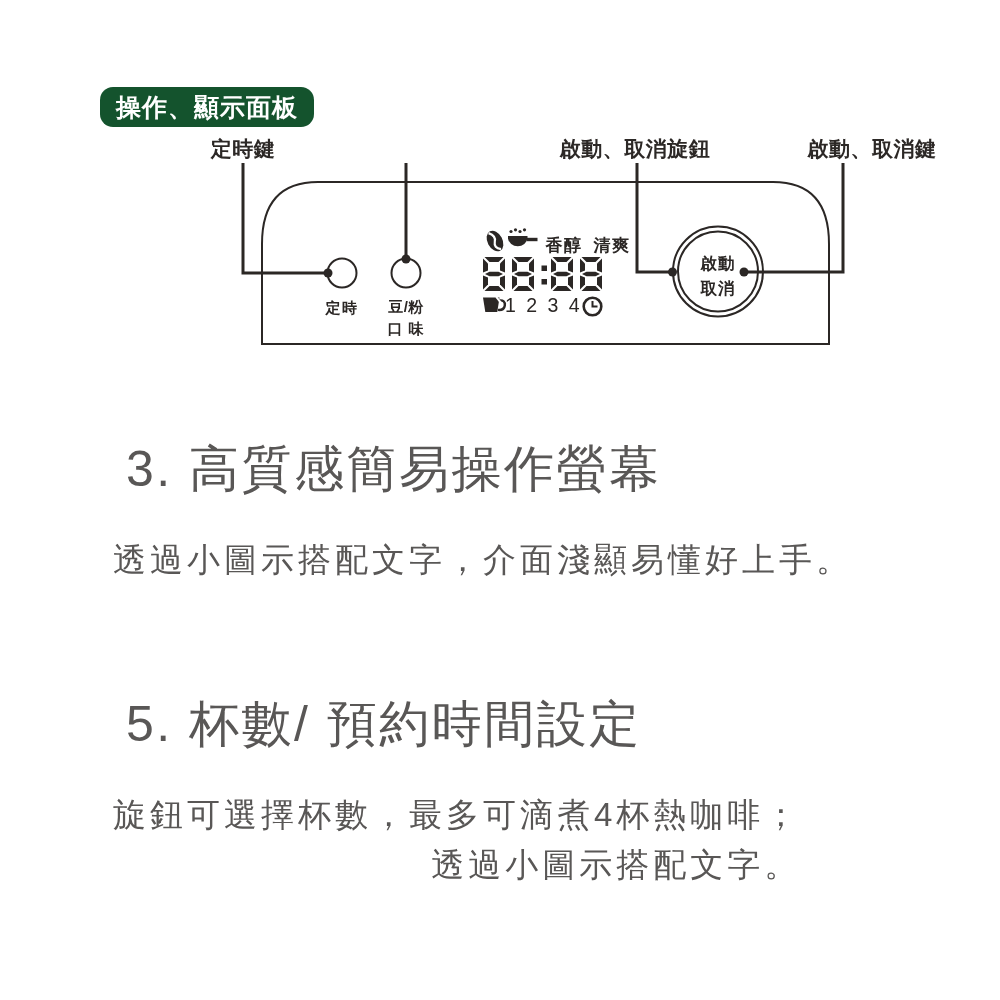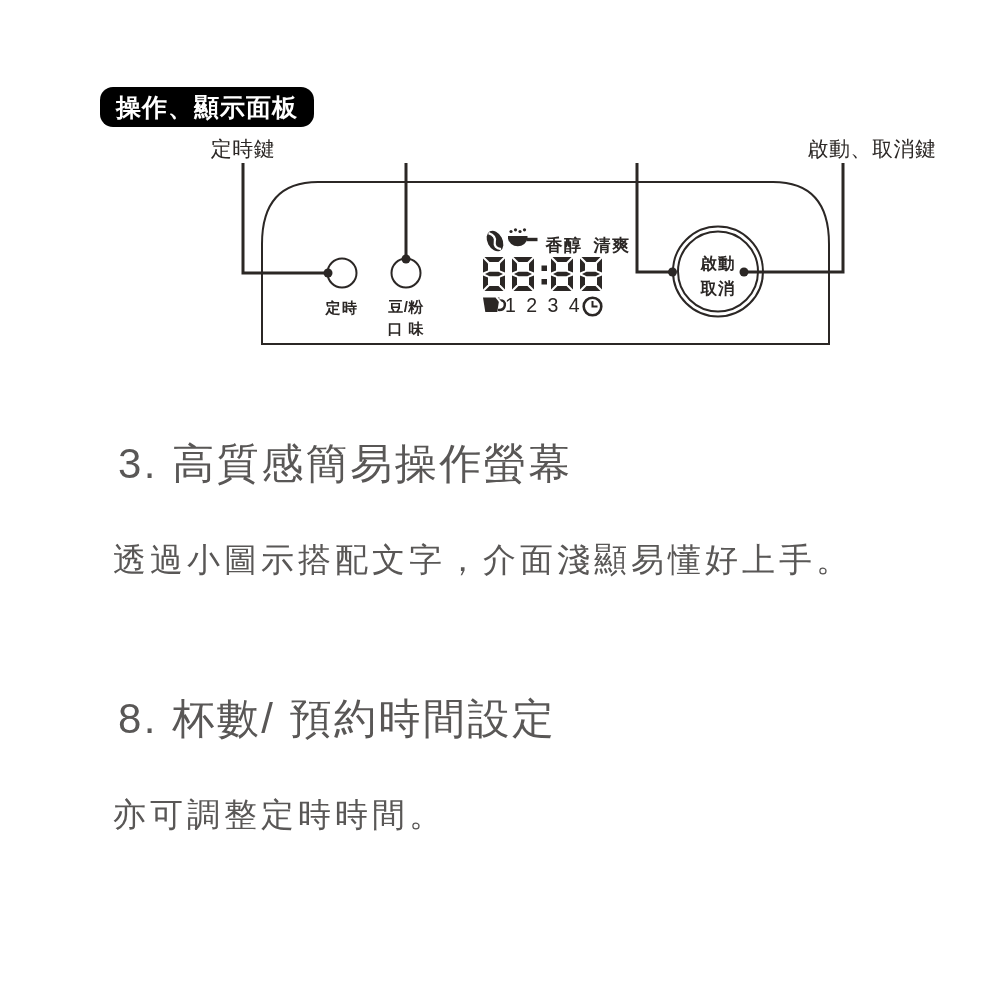--- a/index.html
+++ b/index.html
@@ -3,58 +3,59 @@
 <meta charset="utf-8">
 <style>
   html,body{margin:0;padding:0;background:#fff;}
   .page{
     position:relative;width:1000px;height:1000px;background:#ffffff;overflow:hidden;
     font-family:"Liberation Sans","DejaVu Sans",sans-serif;color:#2b2725;
   }
   
   .badge{
     position:absolute;left:100px;top:87px;width:214px;height:40px;
-    background:#000000;color:#ffffff;border-radius:13px;
+    background:#14532d;color:#ffffff;border-radius:13px;
     font-size:25px;font-weight:bold;text-align:center;line-height:41px;letter-spacing:1px;
   }
   
   .callout-label{
     position:absolute;top:135px;transform:translateX(-50%);
-    font-size:21px;font-weight:400;color:#2c2826;white-space:nowrap;letter-spacing:.5px;
+    font-size:21px;font-weight:700;color:#2c2826;white-space:nowrap;letter-spacing:.5px;
   }
   #cl-1{left:243px}
   #cl-2{left:410px}
   #cl-3{left:635px}
   #cl-4{left:872px}
   
   .diagram-svg{position:absolute;left:0;top:0;width:1000px;height:1000px;}
   .svg-cjk{font-family:"Liberation Sans","DejaVu Sans",sans-serif;font-weight:bold;fill:#2b2725;}
   .svg-num{font-family:"Liberation Sans","DejaVu Sans",sans-serif;font-weight:400;fill:#2b2725;}
   
   .sec-heading{
-    position:absolute;left:118px;font-size:42px;color:#595756;
+    position:absolute;left:126px;font-size:50px;color:#595756;
     letter-spacing:2.5px;white-space:nowrap;font-weight:400;
   }
   #heading-3{top:436px}
   #heading-4{top:691px}
   .sec-body{
     position:absolute;left:113px;font-size:33px;color:#595756;
     letter-spacing:4px;line-height:50px;white-space:nowrap;font-weight:400;text-align:right;
   }
   #body-3{top:535px}
   #body-4{top:790px}
 </style>
 </head>
 <body>
 
 <div class="page">
 
   <div class="badge">操作、顯示面板</div>
 
   <div class="callout-label" id="cl-1">定時鍵</div>
+  <div class="callout-label" id="cl-3">啟動、取消旋鈕</div>
   <div class="callout-label" id="cl-4">啟動、取消鍵</div>
 
   <svg class="diagram-svg" viewBox="0 0 1000 1000">
     <defs>
       <g id="seg8" fill="#2b2725">
         <polygon points="1.5,0 20.5,0 15.5,5 6.5,5"></polygon>
         <polygon points="0,1.5 5,6.5 5,13.5 0,15.5"></polygon>
         <polygon points="22,1.5 22,15.5 17,13.5 17,6.5"></polygon>
         <polygon points="2,17 6.5,14.8 15.5,14.8 20,17 15.5,19.2 6.5,19.2"></polygon>
         <polygon points="0,18.5 5,20.5 5,27.5 0,32.5"></polygon>
@@ -128,18 +129,19 @@
       <circle cx="672.5" cy="272" r="4.5"></circle>
       <circle cx="744" cy="272" r="4.5"></circle>
     </g>
   </svg>
 
   <div class="sec-heading" id="heading-3">3. 高質感簡易操作螢幕</div>
   <div class="sec-body" id="body-3">
     <div>透過小圖示搭配文字，介面淺顯易懂好上手。</div>
   </div>
 
-  <div class="sec-heading" id="heading-4">8. 杯數/ 預約時間設定</div>
+  <div class="sec-heading" id="heading-4">5. 杯數/ 預約時間設定</div>
   <div class="sec-body" id="body-4">
-    <div>亦可調整定時時間。</div>
+    <div>旋鈕可選擇杯數，最多可滴煮4杯熱咖啡；</div>
+    <div>透過小圖示搭配文字。</div>
   </div>
 
 </div>
 
 </body></html>

